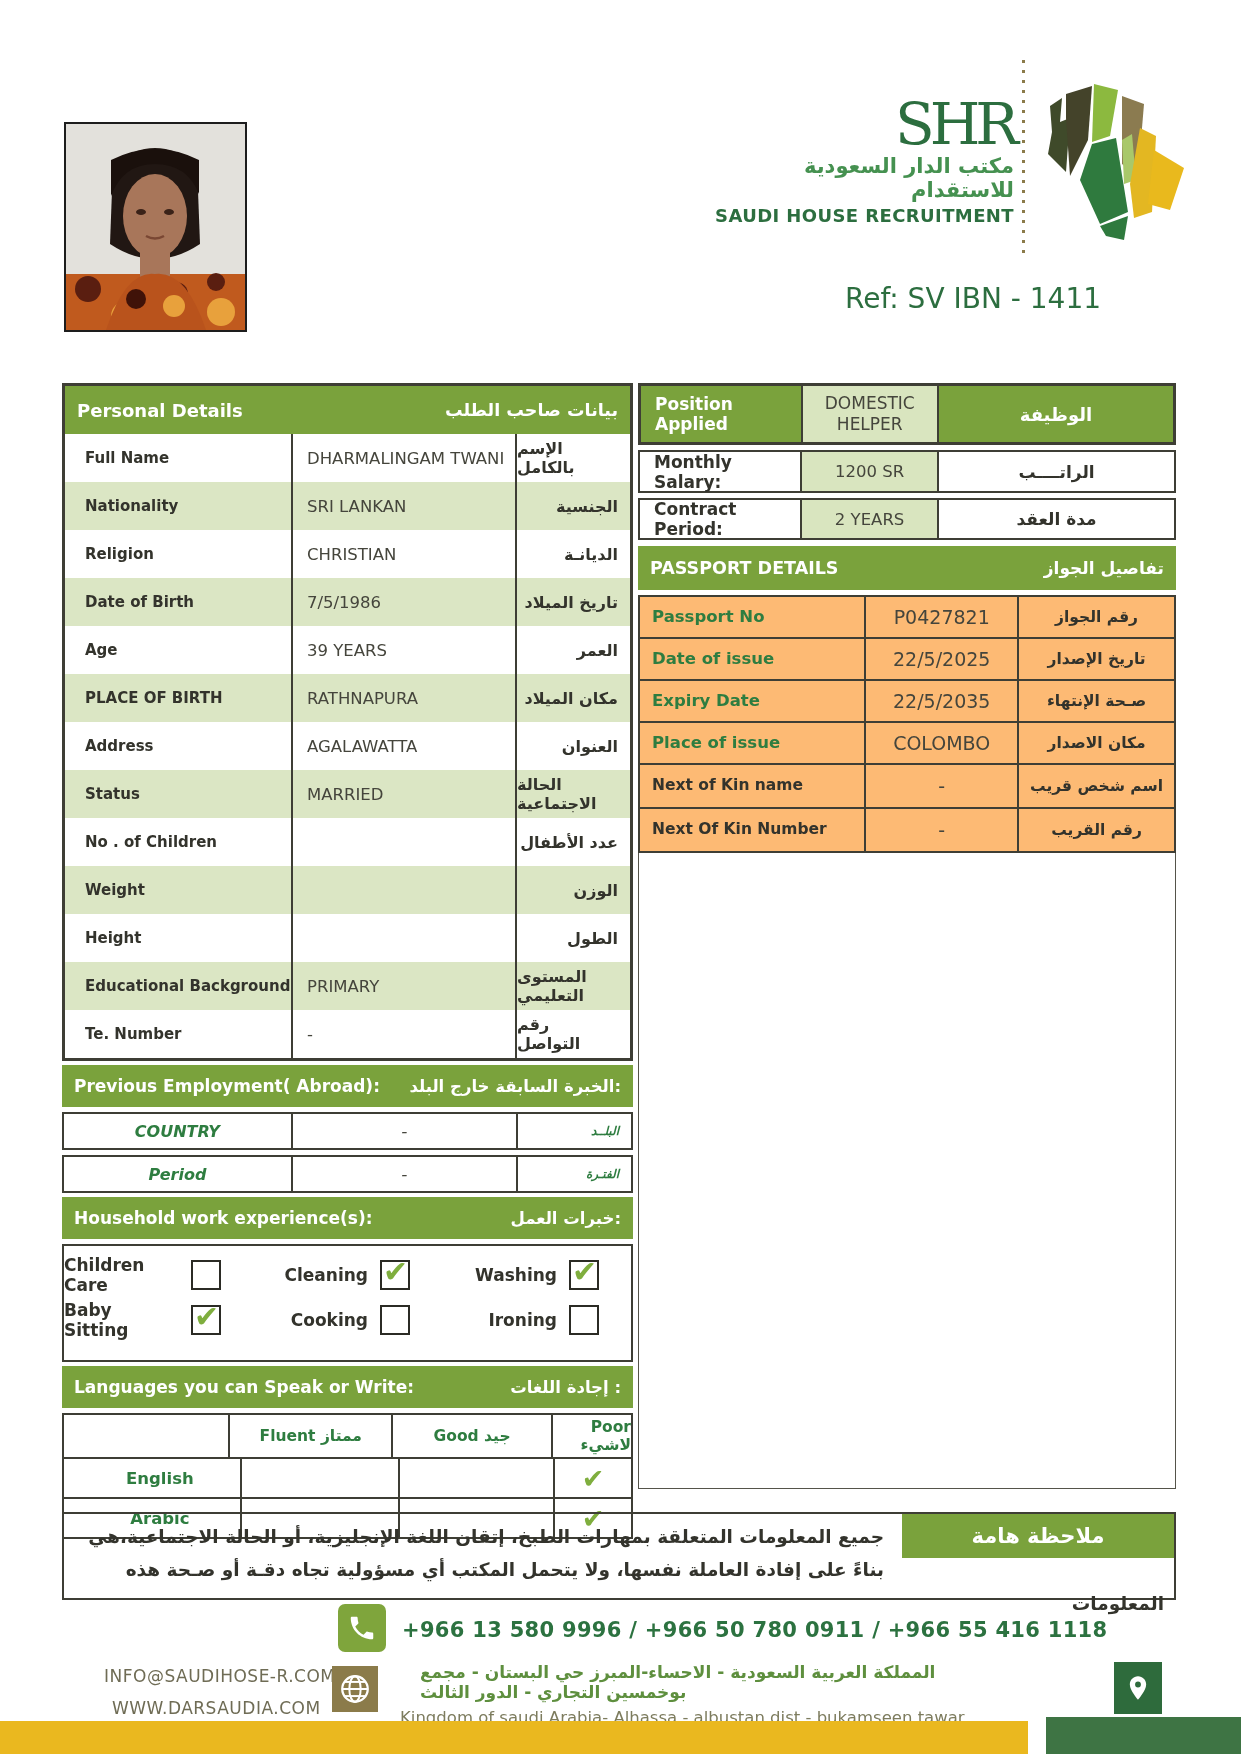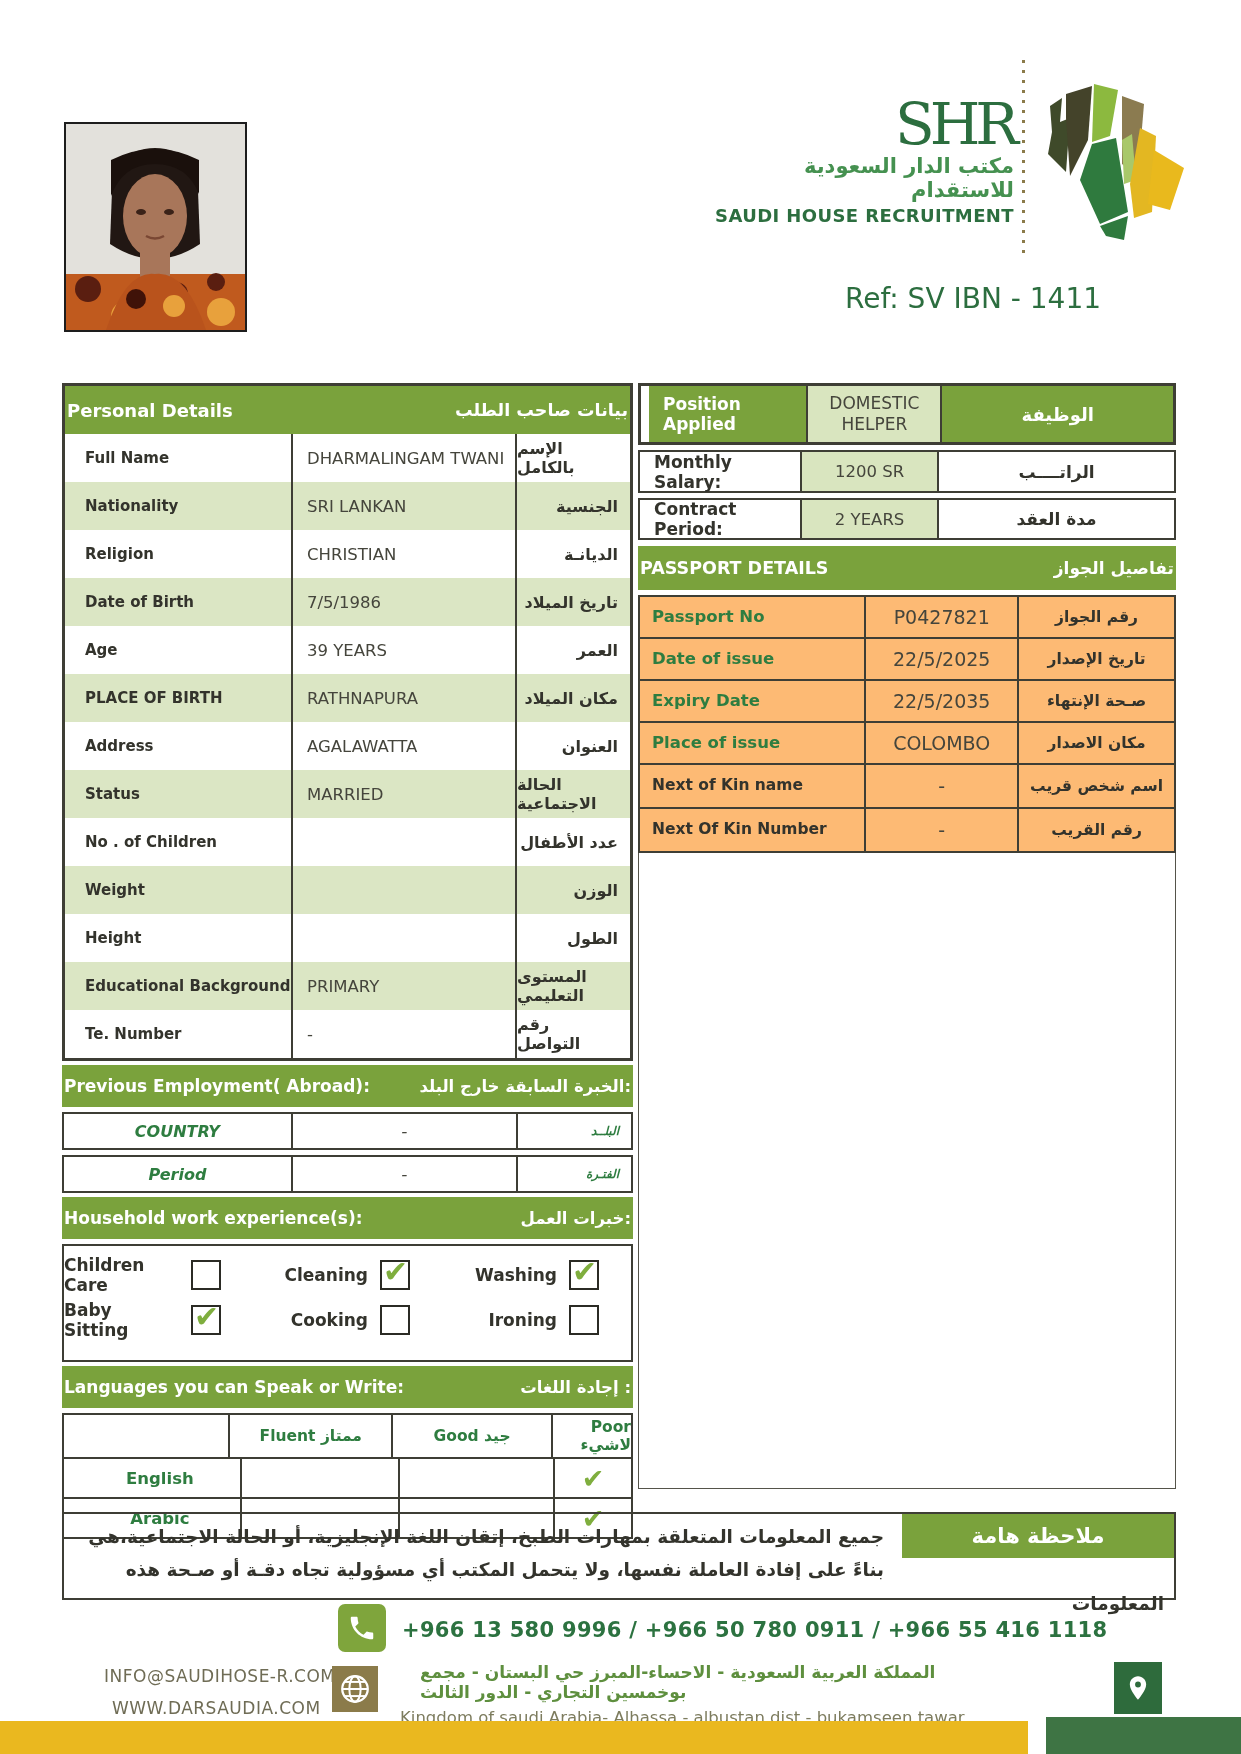--- a/index.html
+++ b/index.html
@@ -16,21 +16,21 @@
      background:repeating-linear-gradient(to bottom,#8b7b4a 0 3px,transparent 3px 10px);}
   .logo-map{position:absolute;left:1036px;top:84px;}
   .ref-line{position:absolute;left:845px;top:282px;font-size:28px;color:#2c6e3f;font-weight:500;}
 
   
   .main{position:absolute;left:62px;top:383px;width:1114px;display:flex;gap:5px;align-items:flex-start;}
   .left-col{width:571px;box-sizing:border-box;}
   .right-col{width:538px;box-sizing:border-box;display:flex;flex-direction:column;height:1106px;}
 
   .greenbar{background:#7aa23c;color:#fff;display:flex;justify-content:space-between;align-items:center;
-     padding:0 2px;font-weight:bold;box-sizing:border-box;}
+     padding:0 12px;font-weight:bold;box-sizing:border-box;}
   .greenbar .en{font-size:18px;}
   .greenbar .ar{font-size:17.5px;}
 
   
   .p-table{border:3px solid #3e3e35;box-sizing:border-box;}
   .p-head{height:48px;}
   .p-row{height:48px;display:flex;background:#fff;}
   .p-row.alt{background:#dbe6c4;}
   .p-row>div{display:flex;align-items:center;box-sizing:border-box;}
   .pc1{width:40%;padding-left:20px;font-weight:bold;font-size:15px;color:#33332c;}
@@ -63,21 +63,21 @@
   .lc+.lc{border-left:2.5px solid #3e3e35;}
   .lc1{width:29%;}
   .lc2{width:28.7%;}
   .lc3{width:28.2%;}
   .lc4{width:14.1%;}
   .lang-colhead{font-weight:bold;font-size:15.5px;color:#2e7d40;}
   .lang-name{font-weight:bold;font-size:16.5px;color:#2e7d40;margin-left:16px;}
   .lang-check{font-size:27px;font-weight:bold;color:#7fae3e;line-height:1;}
 
   
-  .pos-row{height:62px;display:flex;border:3px solid #3e3e35;box-sizing:border-box;padding-left:8px;}
+  .pos-row{height:62px;display:flex;border:3px solid #3e3e35;box-sizing:border-box;}
   .pos-row>div{display:flex;align-items:center;box-sizing:border-box;}
   .rc1{width:30%;background:#7aa23c;color:#fff;font-weight:bold;font-size:17px;padding-left:14px;}
   .rc2{width:26%;background:#d9e5bf;justify-content:center;text-align:center;font-size:17px;color:#45453c;line-height:1.25;
       border-left:2.5px solid #3e3e35;border-right:2.5px solid #3e3e35;}
   .rc3{width:44%;background:#7aa23c;color:#fff;font-weight:bold;font-size:18px;justify-content:center;}
   .sal-row{height:43px;margin-top:5px;border:2.5px solid #3e3e35;display:flex;box-sizing:border-box;background:#fff;}
   .sal-row>div{display:flex;align-items:center;box-sizing:border-box;}
   .sc1{width:30%;font-weight:bold;font-size:17px;color:#33332c;padding-left:14px;}
   .sc2{width:26%;background:#d9e5bf;justify-content:center;font-size:16.5px;color:#45453c;
       border-left:2.5px solid #3e3e35;border-right:2.5px solid #3e3e35;}

